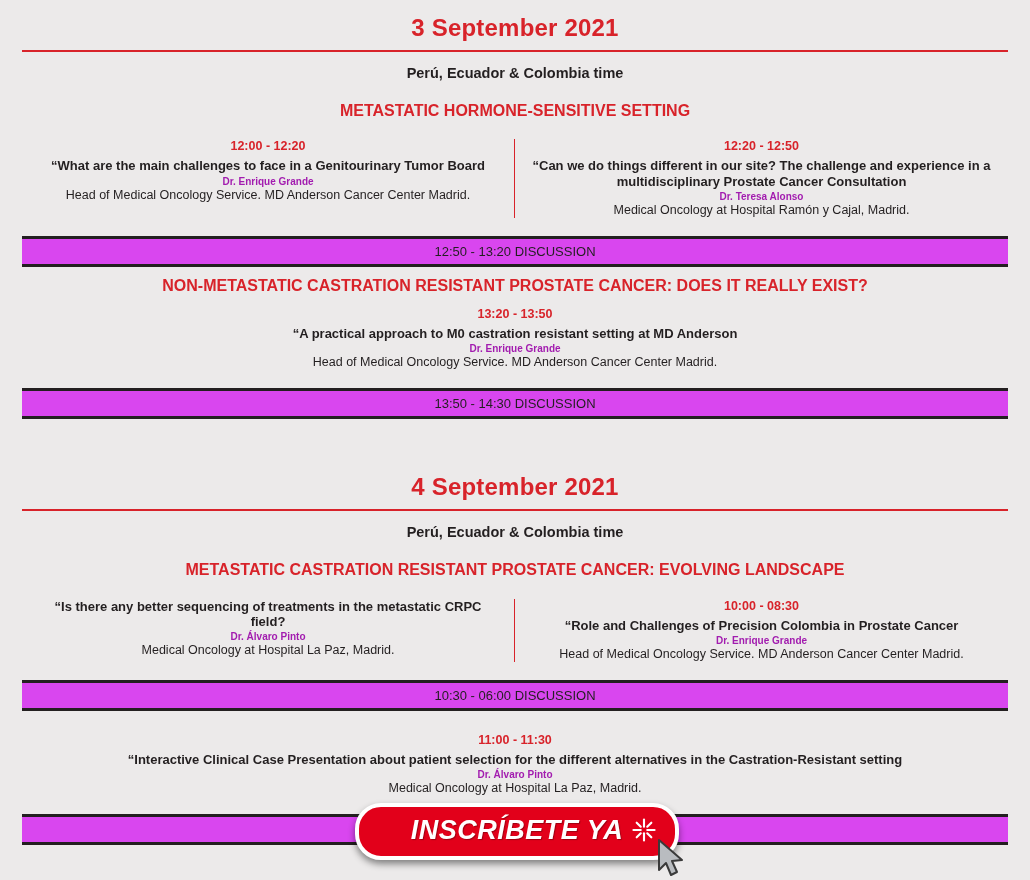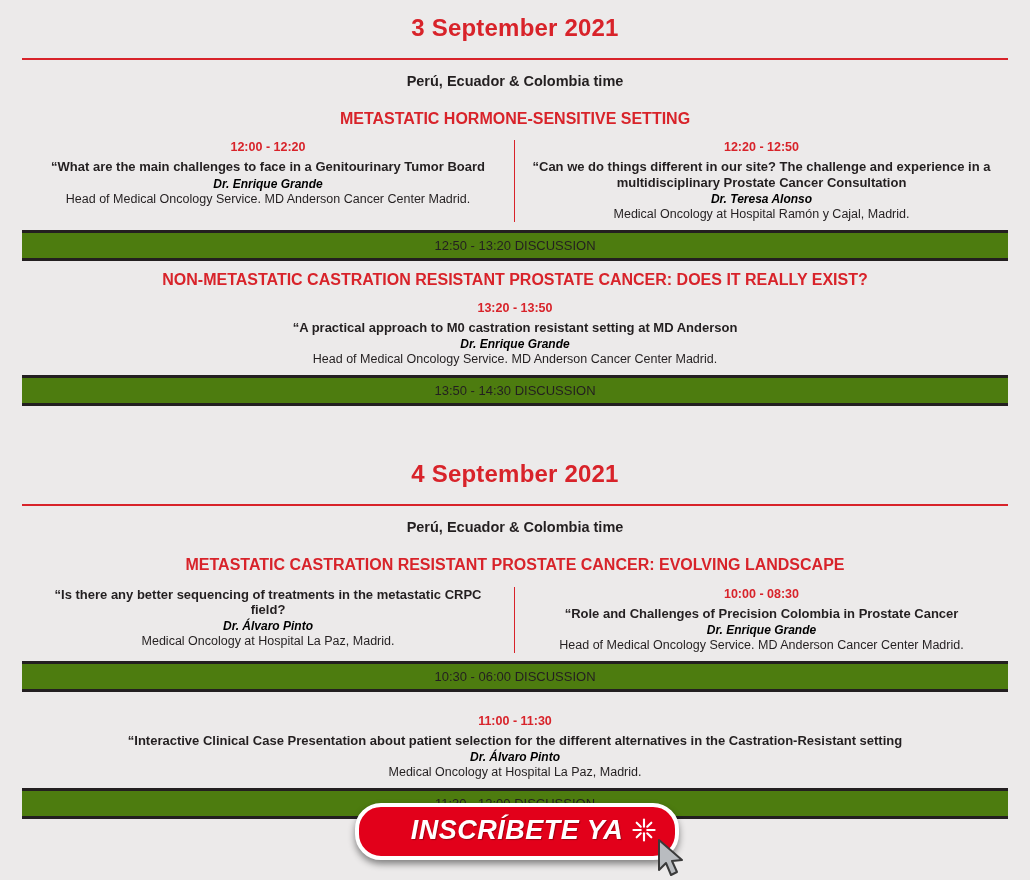--- a/index.html
+++ b/index.html
@@ -21,21 +21,21 @@
     box-sizing: border-box;
     padding: 0 22px;
   }
   .day-title {
     text-align: center;
     color: #d8232a;
     font-size: 24px;
     font-weight: bold;
     letter-spacing: 0.2px;
     padding-top: 14px;
-    padding-bottom: 16px;
+    padding-bottom: 8px;
   }
   .rule {
     height: 2px;
     background: #d8232a;
     width: 100%;
   }
   .timezone {
     text-align: center;
     font-size: 14.5px;
     font-weight: bold;
@@ -53,62 +53,62 @@
   .two-col {
     display: flex;
     width: 100%;
     align-items: stretch;
   }
   .col {
     flex: 1 1 50%;
     padding: 0 14px;
     box-sizing: border-box;
     text-align: center;
+    margin-top: 7px;
   }
   .col.left {
     border-right: 1px solid #d8232a;
   }
   .time {
     color: #d8232a;
     font-size: 12.5px;
     font-weight: bold;
     margin-bottom: 5px;
   }
   .talk-title {
     font-size: 13px;
     font-weight: bold;
     line-height: 1.18;
     color: #231f20;
   }
   .speaker {
-    font-size: 12px;
-    font-style: italic;
-    font-weight: bold;
-    color: #000000;
+    font-size: 10px;
+    font-weight: bold;
+    color: #a21caf;
     margin-top: 2px;
   }
   .affiliation {
     font-size: 12.5px;
     color: #231f20;
     line-height: 1.2;
     margin-top: 1px;
   }
   .single-block {
     text-align: center;
     padding: 0 20px;
   }
   .discussion-bar {
-    background: #4d7c0f;
+    background: #d946ef;
     border-top: 3px solid #231f20;
     border-bottom: 3px solid #231f20;
     text-align: center;
     font-size: 13px;
     color: #231f20;
     padding: 5px 0;
-    margin-top: 8px;
+    margin-top: 18px;
   }
   .spacer-md { height: 22px; }
   .spacer-lg { height: 40px; }
   .cta-wrap {
     position: absolute;
     left: 4px;
     right: 0;
     bottom: 20px;
     display: flex;
     justify-content: center;

